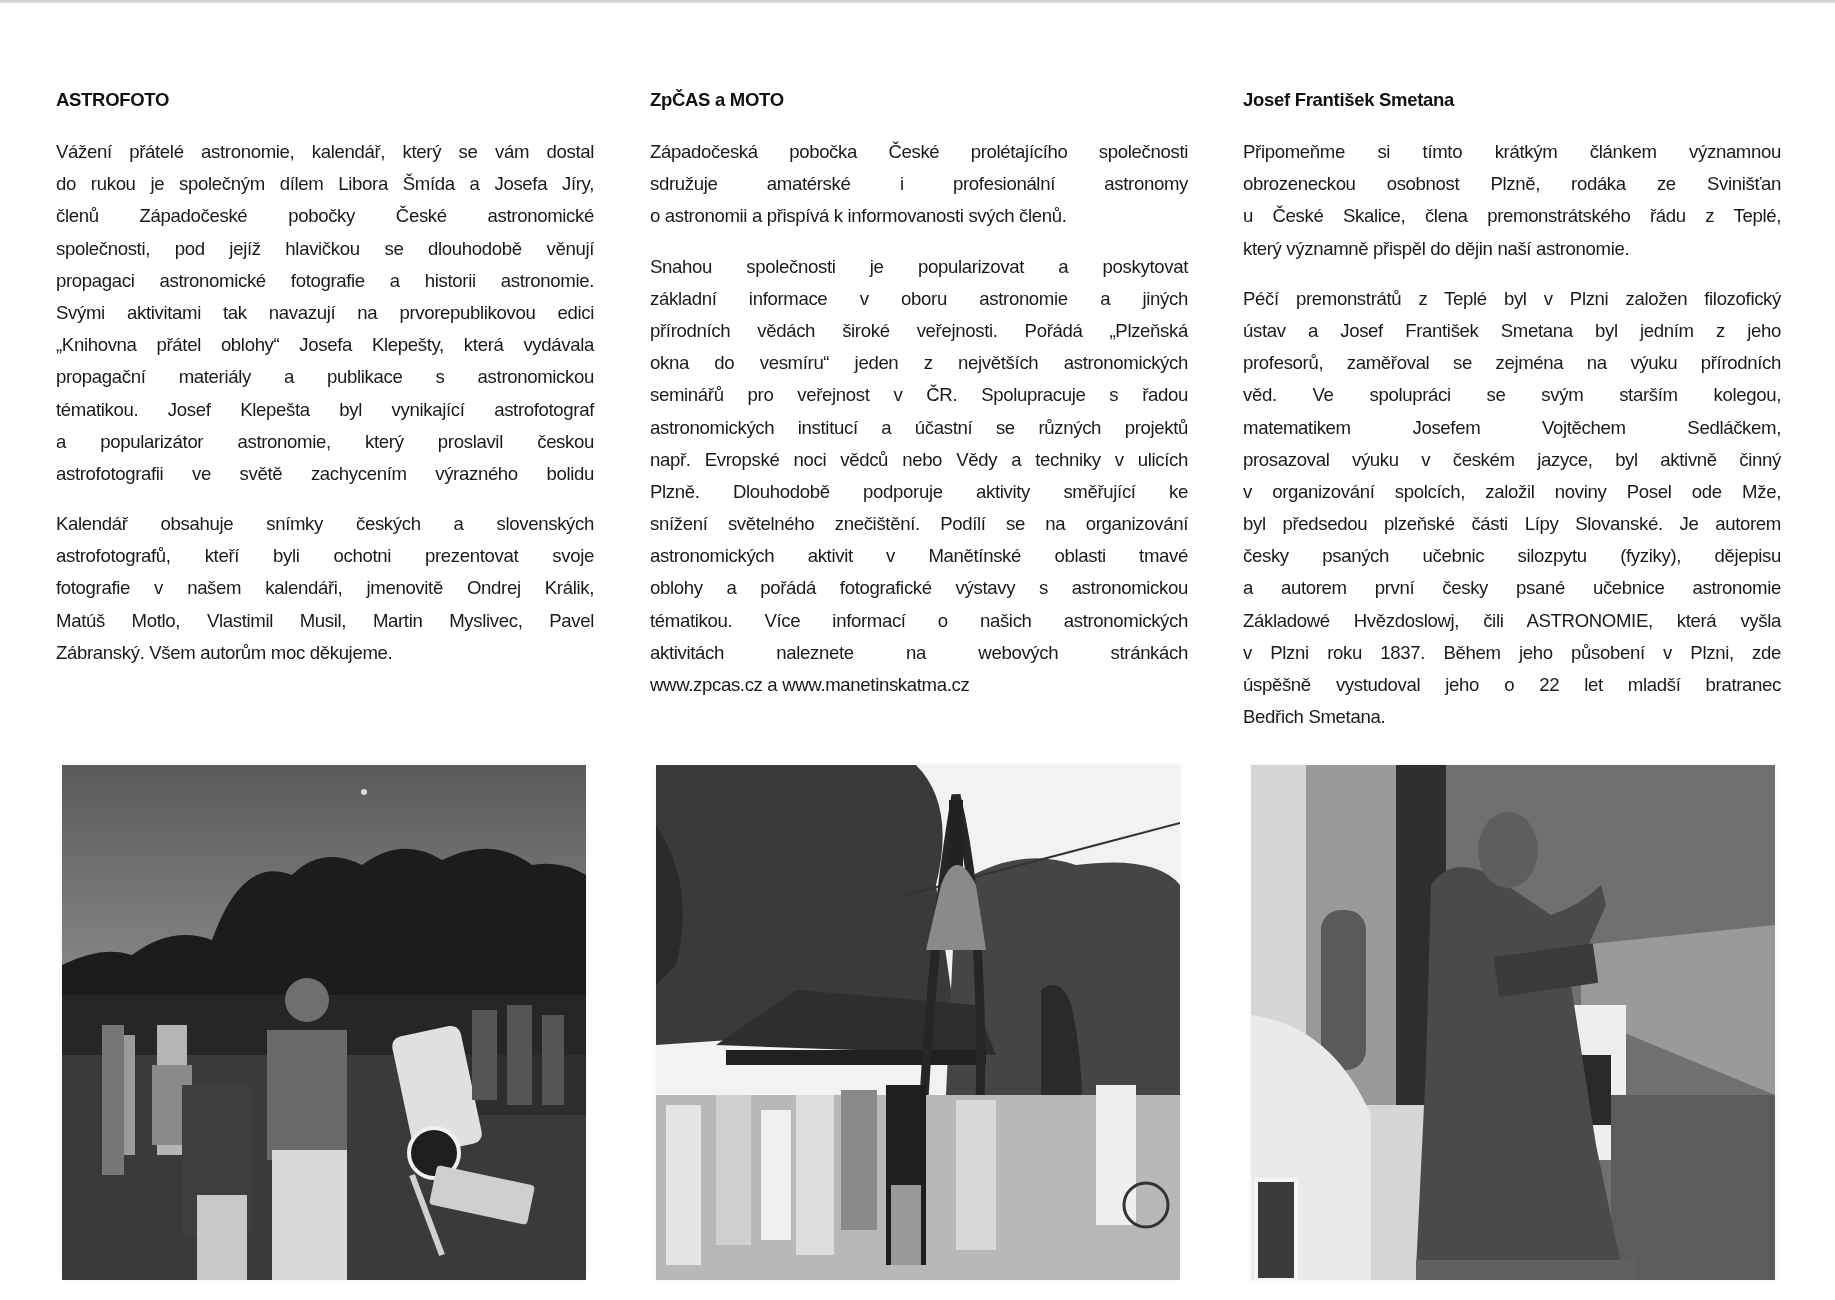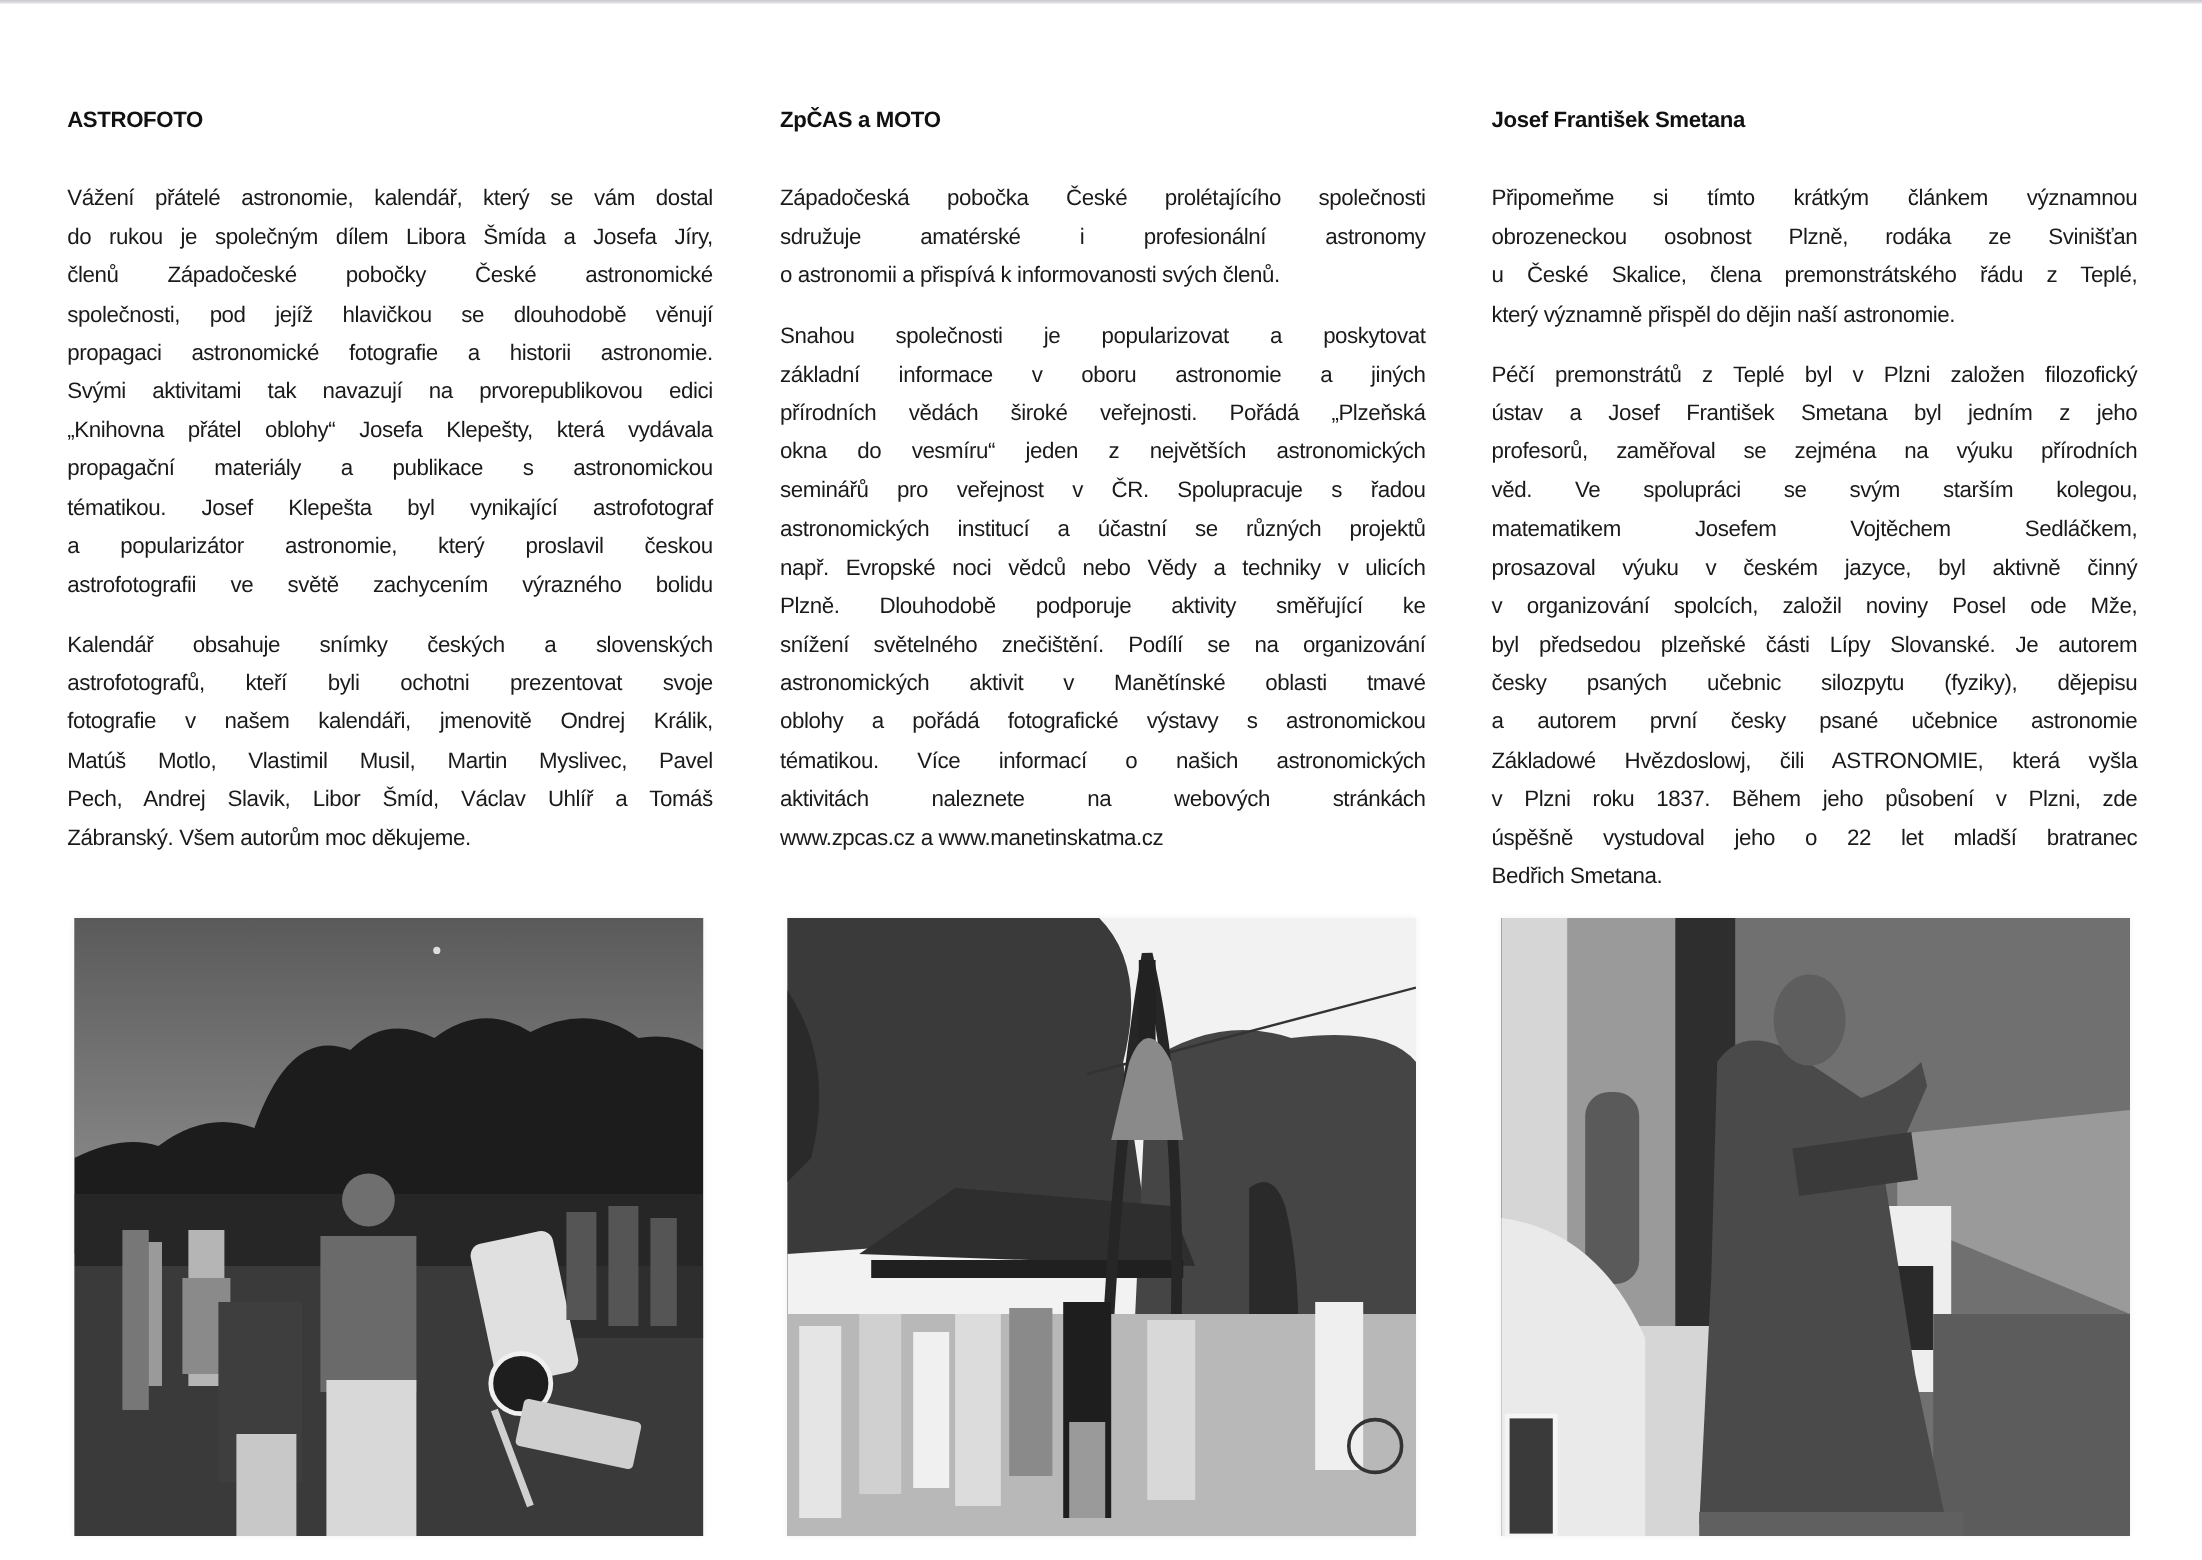--- a/index.html
+++ b/index.html
@@ -15,21 +15,21 @@
   .column { position: absolute; top: 0; width: 538px; }
   .col-1 { left: 56px; }
   .col-2 { left: 650px; }
   .col-3 { left: 1243px; }
   .heading {
     position: absolute; top: 89px; left: 0;
     font-size: 18.5px; font-weight: bold; letter-spacing: -0.3px;
     white-space: nowrap; color: #111; text-align: center;
   }
   .body-text { position: absolute; top: 133px; left: 0; width: 538px; }
-  .para { margin: 16px 0 18px 0; }
+  .para { margin: 3px 0 18px 0; }
   .line {
     display: block; height: 32.2px; line-height: 32.2px;
     font-size: 18.6px; letter-spacing: -0.35px; word-spacing: 0px;
     text-align: justify; text-align-last: justify; white-space: nowrap;
     overflow: visible;
   }
   .line.last { text-align-last: left; }
   .photo {
     position: absolute; top: 765px; width: 524px; height: 515px;
     overflow: hidden; background: #555;
@@ -59,21 +59,20 @@
         <span class="line">propagační materiály a publikace s astronomickou</span>
         <span class="line">tématikou. Josef Klepešta byl vynikající astrofotograf</span>
         <span class="line">a popularizátor astronomie, který proslavil českou</span>
         <span class="line">astrofotografii ve světě zachycením výrazného bolidu</span>
       </p>
       <p class="para">
         <span class="line">Kalendář obsahuje snímky českých a slovenských</span>
         <span class="line">astrofotografů, kteří byli ochotni prezentovat svoje</span>
         <span class="line">fotografie v našem kalendáři, jmenovitě Ondrej Králik,</span>
         <span class="line">Matúš Motlo, Vlastimil Musil, Martin Myslivec, Pavel</span>
-        <span class="line">Pech, Andrej Slavik, Libor Šmíd, Václav Uhlíř a Tomáš</span>
         <span class="line last">Zábranský. Všem autorům moc děkujeme.</span>
       </p>
     </div>
 </section>
 <div class="photo photo-1">
   <svg viewBox="0 0 524 515" preserveAspectRatio="none">
     <defs>
       <linearGradient id="sky1" x1="0" y1="0" x2="0" y2="1">
         <stop offset="0" stop-color="#5a5a5a"></stop>
           <stop offset="0.45" stop-color="#8a8a8a"></stop>

